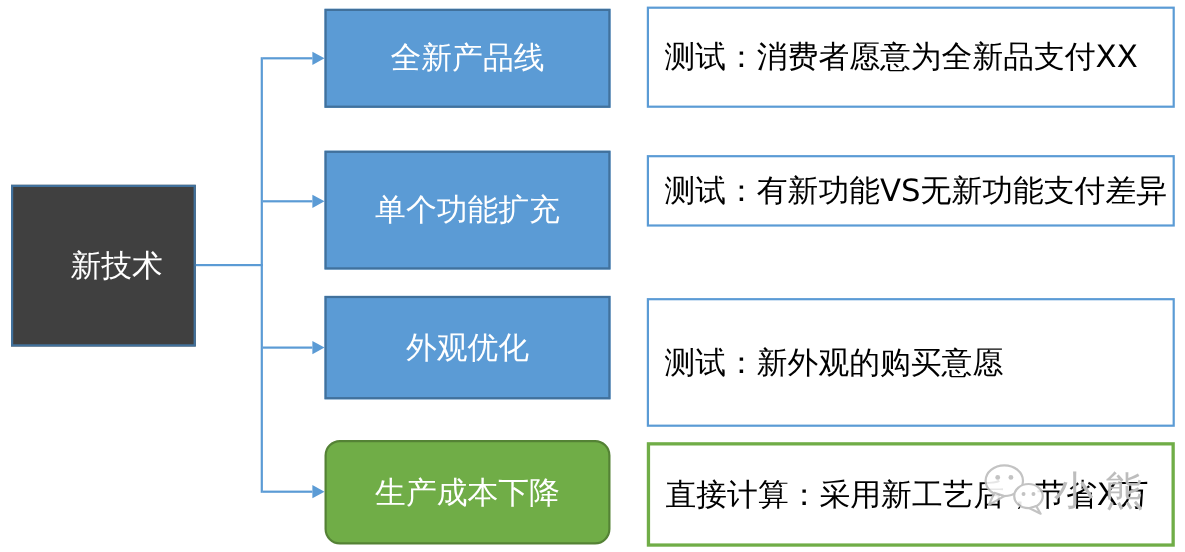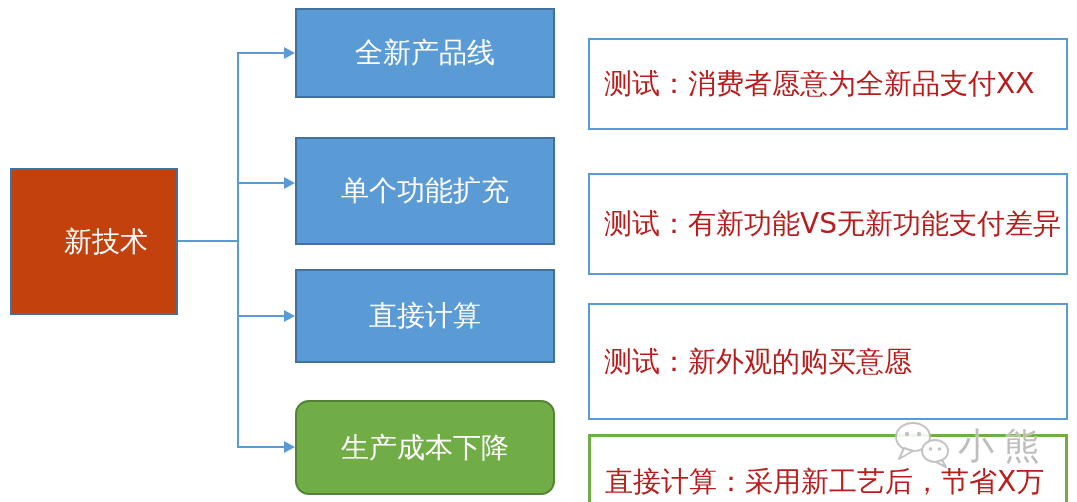--- a/index.html
+++ b/index.html
@@ -13,28 +13,28 @@
   .box{position:absolute;box-sizing:border-box;display:flex;align-items:center;}
   .cat{
     left:295px;width:260px;
     background:#5B9BD5;border:2px solid #41719C;
     color:#ffffff;font-size:28px;
     justify-content:center;text-align:center;
   }
   .cat.green{background:#70AD47;border-color:#548235;}
   .root{
     left:10px;top:168px;width:168px;height:147px;
-    background:#c2410c;border:2px solid #41719C;
+    background:#404040;border:2px solid #41719C;
     color:#ffffff;font-size:28px;justify-content:center;text-align:center;padding-left:24px;
   }
   .note{
     left:588px;width:480px;
     background:#ffffff;border:2px solid #5B9BD5;
-    color:#b91c1c;font-size:28px;
-    padding-left:14px;white-space:nowrap;overflow:hidden;margin-top:32px;
+    color:#000000;font-size:28px;
+    padding-left:14px;white-space:nowrap;overflow:hidden;
   }
   .note.green{border:3px solid #70AD47;}
   .line{position:absolute;background:#5B9BD5;}
   .arrowhead{
     position:absolute;width:0;height:0;
     border-top:6px solid transparent;
     border-bottom:6px solid transparent;
     border-left:11px solid #5B9BD5;
   }
   .watermark{
@@ -75,26 +75,26 @@
   <div class="box cat" style="top:8px;height:90px;">
     <span>全新产品线</span>
   </div>
   <div class="box note" style="top:6px;height:92px;">
     <span>测试：消费者愿意为全新品支付XX</span>
   </div>
 
   <div class="box cat" style="top:137px;height:108px;">
     <span>单个功能扩充</span>
   </div>
-  <div class="box note" style="top:141px;height:102px;">
+  <div class="box note" style="top:141px;height:65px;">
     <span>测试：有新功能VS无新功能支付差异</span>
   </div>
 
   <div class="box cat" style="top:269px;height:94px;">
-    <span>直接计算</span>
+    <span>外观优化</span>
   </div>
   <div class="box note" style="top:271px;height:117px;">
     <span>测试：新外观的购买意愿</span>
   </div>
 
   <div class="box cat green" style="top:400px;height:95px;border-radius:14px;">
     <span>生产成本下降</span>
   </div>
   <div class="box note green" style="top:402px;height:95px;">
     <span>直接计算：采用新工艺后，节省X万</span>

